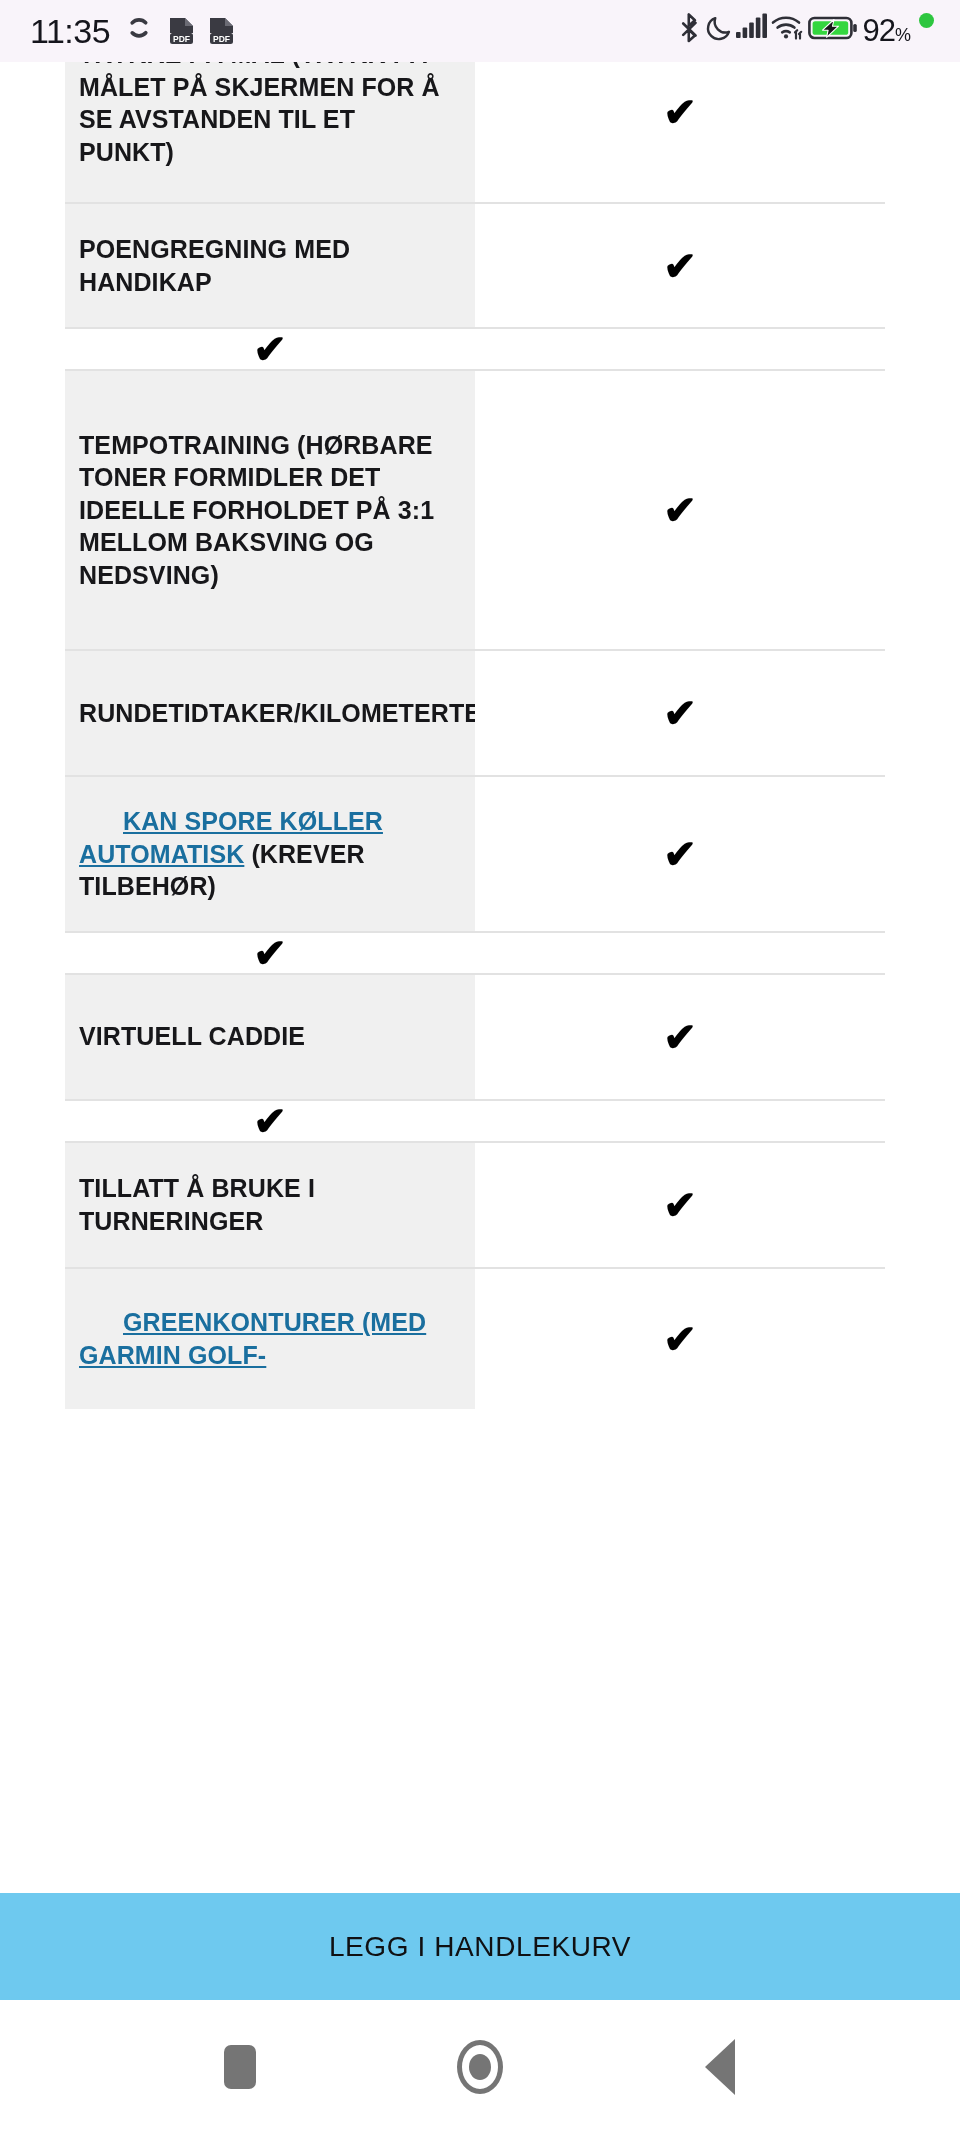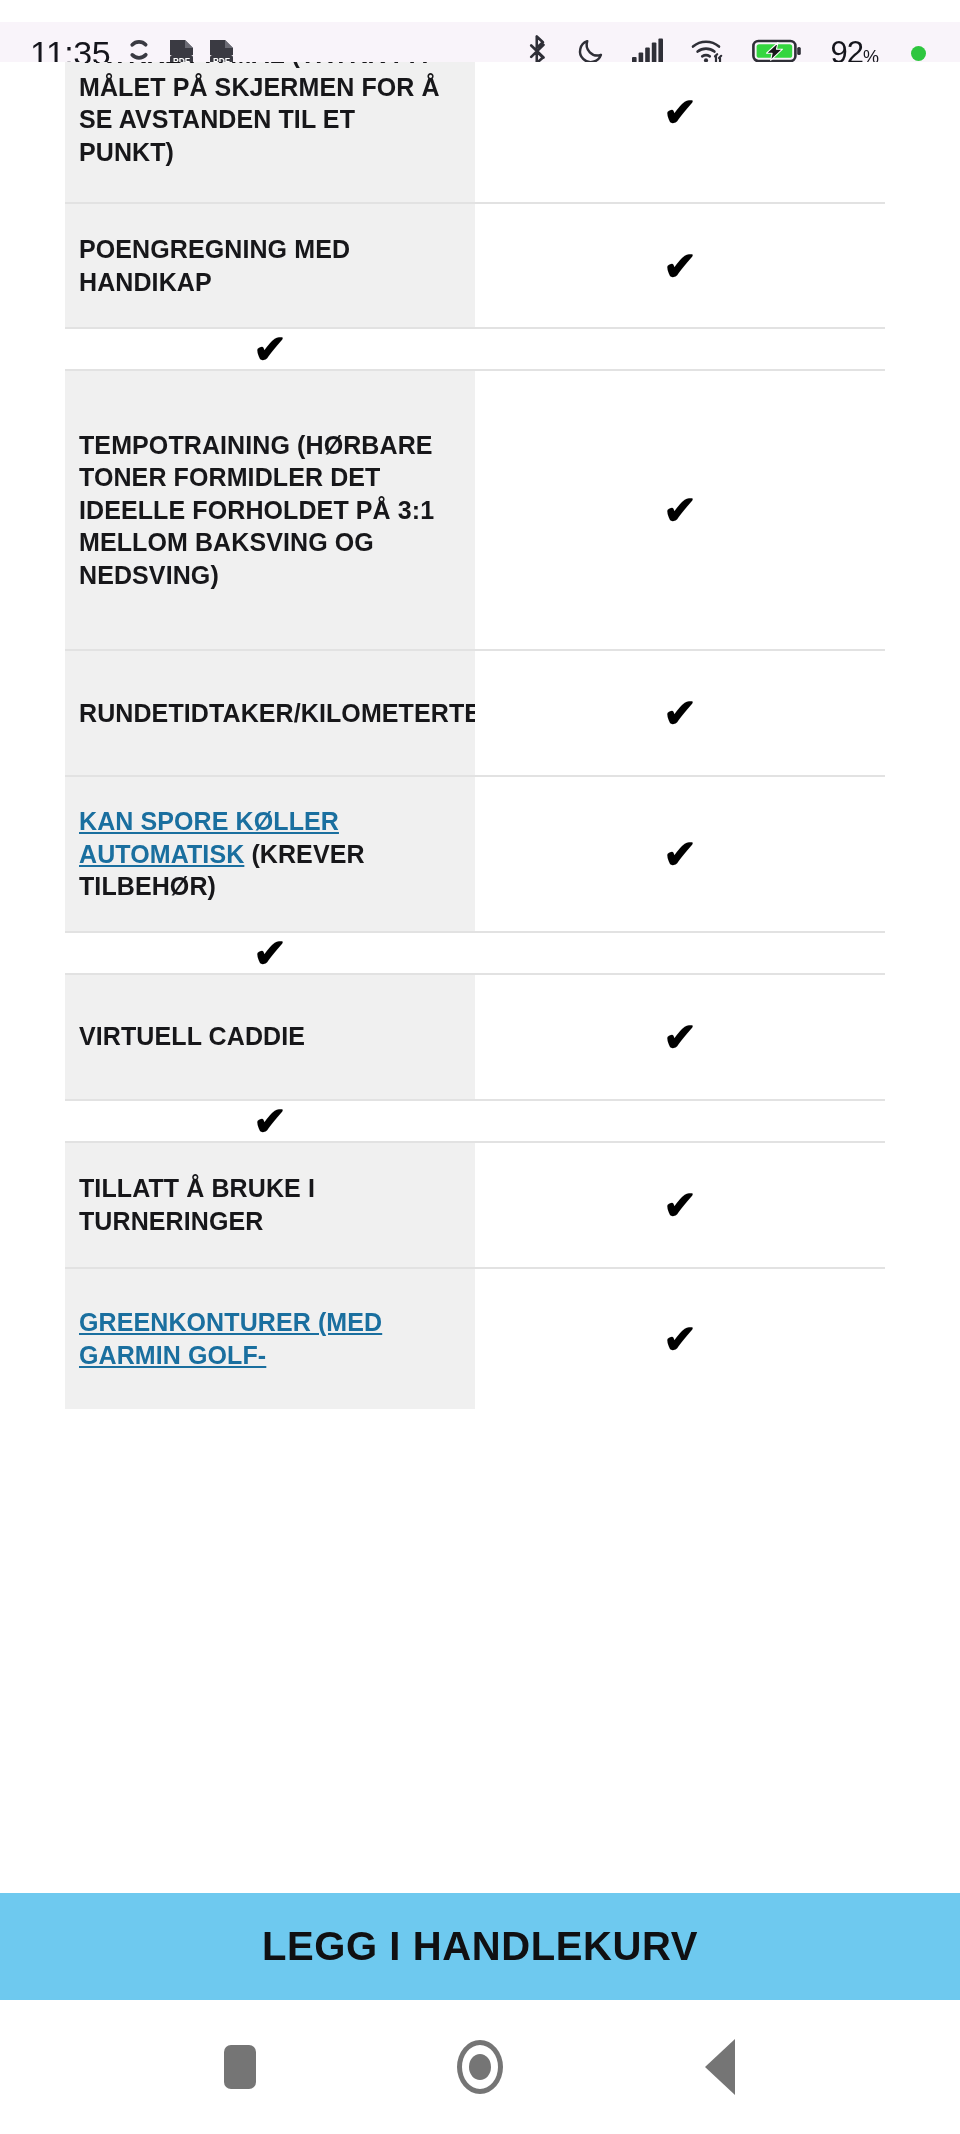--- a/index.html
+++ b/index.html
@@ -9,26 +9,25 @@
     font-family:"Liberation Sans", sans-serif;
     overflow:hidden;
   }
   .screen { position:relative; width:960px; height:2134px; background:#fff; overflow:hidden; }
 
   
   .statusbar{
     position:absolute; top:0; left:0; width:960px; height:62px;
     background:#f9f4fa;
     display:flex; align-items:center; justify-content:space-between;
-    padding:0 34px 0 30px;
-    margin-top:22px;
+    padding:0 26px 0 30px;
   }
   .sb-left{ display:flex; align-items:center; gap:14px; }
   .sb-time{ font-size:34px; font-weight:400; color:#15151c; letter-spacing:-0.5px; line-height:1; }
-  .sb-right{ display:flex; align-items:center; gap:27px; }
+  .sb-right{ display:flex; align-items:flex-start; gap:3px; }
   .sb-ico{ display:block; }
   .pdf-ico{ width:26px; height:28px; position:relative; }
   .pct{ font-size:31px; font-weight:500; color:#15151c; letter-spacing:-1px; margin-left:2px;}
   .pct small{ font-size:18px; font-weight:400; }
   .grn-dot{ width:15px; height:15px; border-radius:50%; background:#2ec63f; margin-left:6px;}
 
   
   .table-wrap{
     position:absolute; top:62px; left:0; width:960px; height:1831px;
     background:#fff; overflow:hidden;
@@ -44,41 +43,41 @@
     background:#f0f0f0;
     padding:28px 30px 28px 14px;
     display:flex; align-items:center;
   }
   .cell-name span.lbl{
     font-size:25px; font-weight:700; color:#17171a;
     line-height:1.30; letter-spacing:0.1px;
     text-transform:uppercase;
   }
   .cell-name a{
-    color:#1a6f9f; font-weight:700;
+    color:#1a6f9f; font-weight:700;margin-left:44px;
   }
   .cell-check{
     width:410px; flex:0 0 410px;
     background:#ffffff;
     display:flex; align-items:center; justify-content:center;
   }
   .chk{ font-size:40px; line-height:1; color:#000; font-weight:700; }
 
   
   .trow.clip-top .cell-name{ padding-top:10px; }
 
   
   .cta{
     position:absolute; left:0; top:1893px; width:960px; height:107px;
     background:#6ec9ef;
     display:flex; align-items:center; justify-content:center;
     border:none; cursor:pointer;
   }
   .cta-label{
-    font-size:40px; font-weight:700; color:#101012;
+    font-size:28px; font-weight:400; color:#101012;
     letter-spacing:0.6px; text-transform:uppercase;
   }
 
   
   .navbar{
     position:absolute; left:0; top:2000px; width:960px; height:134px;
     background:#ffffff;
     display:flex; align-items:center; justify-content:space-around;
     padding:0 120px;
   }

